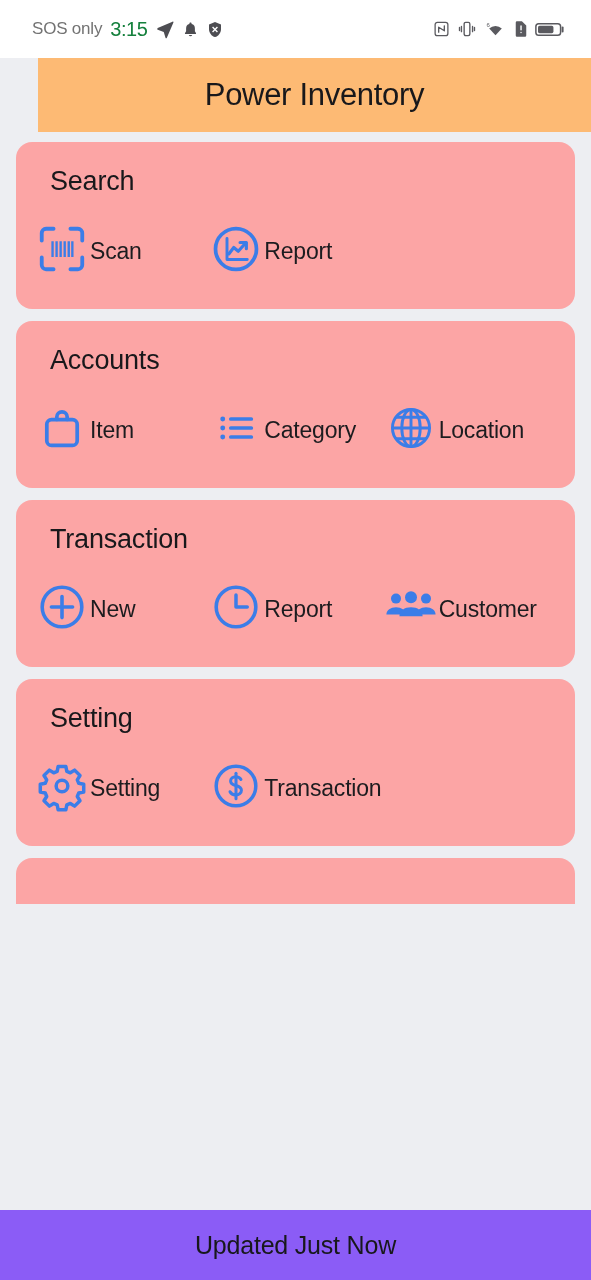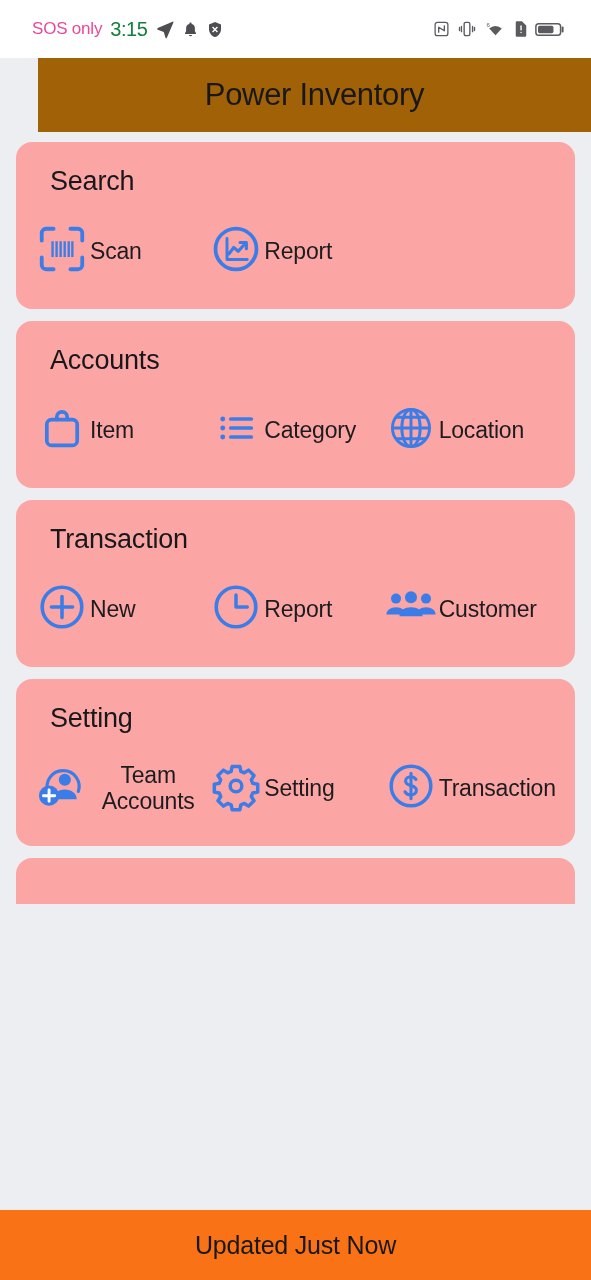--- a/index.html
+++ b/index.html
@@ -36,39 +36,39 @@
     padding: 0 26px 0 32px;
     flex: 0 0 auto;
   }
   .sb-left {
     display: flex;
     align-items: center;
     gap: 7px;
   }
   .sb-carrier {
     font-size: 17px;
-    color: #ec4899;
+    color: #737373;
     letter-spacing: -0.2px;
   }
   .sb-time {
     font-size: 20px;
     color: #15803d;
     letter-spacing: -0.4px;
     margin-left: 1px;
   }
   .sb-icon { display: flex; align-items: center; }
   .sb-right {
     display: flex;
     align-items: center;
     gap: 7px;
   }
 
   
   .titlebar {
-    background: #a16207;
+    background: #fdba74;
     height: 74px;
     display: flex;
     align-items: center;
     justify-content: center;
     flex: 0 0 auto;
     margin-left: 38px;
   }
   .app-title {
     font-size: 31px;
     font-weight: 400;
@@ -143,21 +143,21 @@
     border-radius: 16px 16px 0 0;
   }
 
   
   .bottombar {
     position: absolute;
     left: 0;
     right: 0;
     bottom: 0;
     height: 70px;
-    background: #f97316;
+    background: #8b5cf6;
     display: flex;
     align-items: center;
     justify-content: center;
     z-index: 5;
   }
   .bottom-text {
     font-size: 25px;
     color: #18181b;
     letter-spacing: -0.2px;
   }
@@ -345,32 +345,20 @@
           <span class="tile-label wide">Customer</span>
         </div>
       </div>
     </div>
 
     <div class="card">
       <div class="card-title">Setting</div>
       <div class="tiles">
         <div class="tile">
           <span class="tile-icon">
-            <svg width="54" height="50" viewBox="0 0 48 44">
-              <path d="M12.6 27.5A14 14 0 0 1 26 8.4a14 14 0 0 1 13.4 18.4" fill="none" stroke="#3b7de8" stroke-width="2.8" stroke-linecap="round"></path>
-              <circle cx="27.4" cy="16.4" r="5.4" fill="#3b7de8"></circle>
-              <path d="M16.8 33.8c0-5.5 4.8-8.8 10.6-8.8 5.8 0 10.6 3.3 10.6 8.8z" fill="#3b7de8"></path>
-              <circle cx="13.4" cy="30.6" r="9" fill="#3b7de8"></circle>
-              <path d="M13.4 25.6v10M8.4 30.6h10" stroke="#ffffff" stroke-width="2.6" stroke-linecap="round"></path>
-            </svg>
-          </span>
-          <span class="tile-label wide">Team Accounts</span>
-        </div>
-        <div class="tile">
-          <span class="tile-icon">
             <svg width="54" height="54" viewBox="0 0 48 48">
               <path d="M20.6 6.6h6.8l.9 4.4 3.1 1.3 3.8-2.4 4.8 4.8-2.4 3.8 1.3 3.1 4.4.9v6.8l-4.4.9-1.3 3.1 2.4 3.8-4.8 4.8-3.8-2.4-3.1 1.3-.9 4.4h-6.8l-.9-4.4-3.1-1.3-3.8 2.4-4.8-4.8 2.4-3.8-1.3-3.1-4.4-.9v-6.8l4.4-.9 1.3-3.1-2.4-3.8 4.8-4.8 3.8 2.4 3.1-1.3z" fill="none" stroke="#3b7de8" stroke-width="3.1" stroke-linejoin="round"></path>
               <circle cx="24" cy="24" r="5.2" fill="none" stroke="#3b7de8" stroke-width="3.1"></circle>
             </svg>
           </span>
           <span class="tile-label">Setting</span>
         </div>
         <div class="tile">
           <span class="tile-icon">
             <svg width="54" height="54" viewBox="0 0 48 48">

